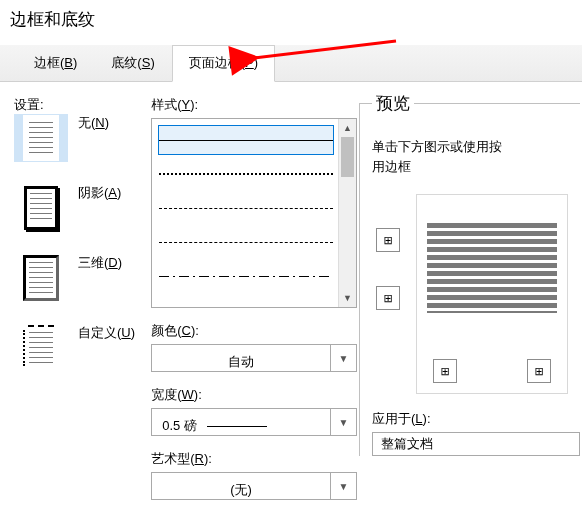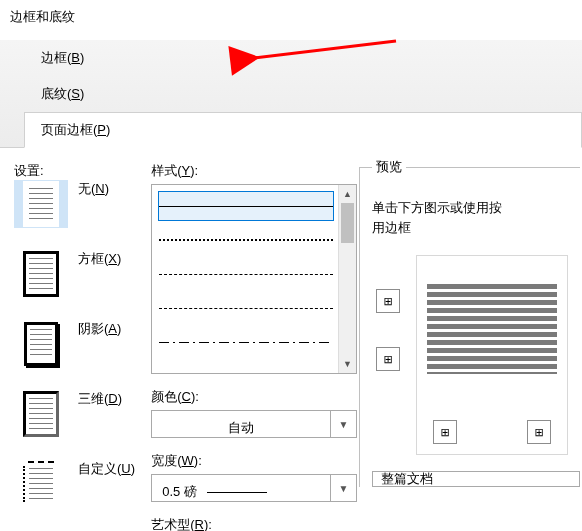--- a/index.html
+++ b/index.html
@@ -8,28 +8,27 @@
     font-family: "Microsoft YaHei", "SimSun", Arial, sans-serif;
     font-size: 13px;
     background: #fff;
     width: 582px;
     height: 531px;
     overflow: hidden;
     position: relative;
   }
   .title {
     padding: 8px 10px 14px;
-    font-size: 13px;
+    font-size: 17px;
   }
   .tabs {
     display: flex;
-    padding-left: 24px;
+    padding-left: 17px;
     background: linear-gradient(#f5f5f5, #ececec);
     border-bottom: 1px solid #d0d0d0;
-    flex-direction: column;
   }
   .tab {
     padding: 8px 16px;
     cursor: pointer;
     border: 1px solid transparent;
   }
   .tab.active {
     background: #fff;
     border: 1px solid #d0d0d0;
     border-bottom: 1px solid #fff;
@@ -126,21 +125,21 @@
   .width-sample{display:inline-block;width:60px;border-top:1px solid #000;margin-left:10px;vertical-align:middle;}
   .preview-fieldset {
     border: 1px solid #c0c0c0;
     border-right: none;
     border-bottom: none;
     padding: 8px 0 0 12px;
     margin-top: -4px;
   }
   .preview-legend {
     padding: 0 4px;
-    font-size: 13px;
+    font-size: 17px;
   }
   .preview-hint { text-align:left; margin: 14px 0 18px; line-height:1.5; }
   .preview-area {
     position: relative;
     padding-left: 44px;
     padding-right: 12px;
   }
   .side-btn {
     position:absolute; left:4px; width:24px; height:24px;
     border:1px solid #8c8c8c; background:#fff;
@@ -157,21 +156,21 @@
     display:flex;flex-direction:column;justify-content:space-between;
   }
   .para {
     background: repeating-linear-gradient(#7a7a7a 0 5px, transparent 5px 8px);
     height: 90px; width: 130px; margin: 18px auto;
   }
   .bot-btns{display:flex;justify-content:space-between;padding:0 6px;}
   .mini-btn{ width:24px;height:24px;border:1px solid #8c8c8c;background:#fff;display:flex;align-items:center;justify-content:center;cursor:pointer;font-size:11px;}
   .apply-group{margin-top:16px;}
   .apply-select{
-    height:16px;border:1px solid #a9a9a9;display:flex;align-items:center;
+    height:24px;border:1px solid #a9a9a9;display:flex;align-items:center;
   }
   .apply-select span{flex:1;padding:0 8px;}
   .arrow-annot{
     position:absolute;
     left:246px; top:38px;
     pointer-events:none;
   }
   .arrow-annot svg{overflow:visible;}
 </style>
 </head>
@@ -190,28 +189,20 @@
   <div class="col col-settings">
     <div class="sect-title">设置:</div>
 
     <div class="setting-item">
       <div class="swatch none sel">
           <div class="swatch-inner">
             <div class="lines"></div>
           </div>
         </div>
       <span><span>无(</span><u>N</u><span>)</span></span>
-    </div>
-    <div class="setting-item">
-      <div class="swatch">
-          <div class="swatch-inner">
-            <div class="lines"></div>
-          </div>
-        </div>
-      <span><span>方框(</span><u>X</u><span>)</span></span>
     </div>
     <div class="setting-item">
       <div class="swatch shadow">
           <div class="swatch-inner">
             <div class="lines"></div>
           </div>
         </div>
       <span><span>阴影(</span><u>A</u><span>)</span></span>
     </div>
     <div class="setting-item">
@@ -298,20 +289,21 @@
         <div class="side-btn b">⊞</div>
         <div class="page">
           <div class="para"></div>
           <div class="bot-btns">
             <div class="mini-btn">⊞</div>
             <div class="mini-btn">⊞</div>
           </div>
         </div>
       </div>
       <div class="apply-group">
+        <div class="glabel"><span>应用于(</span><u>L</u><span>):</span></div>
         <div class="apply-select">
           <span>整篇文档</span>
         </div>
       </div>
     </fieldset>
   </div>
 </div>
 
 <div class="arrow-annot">
   <svg width="160" height="30">

